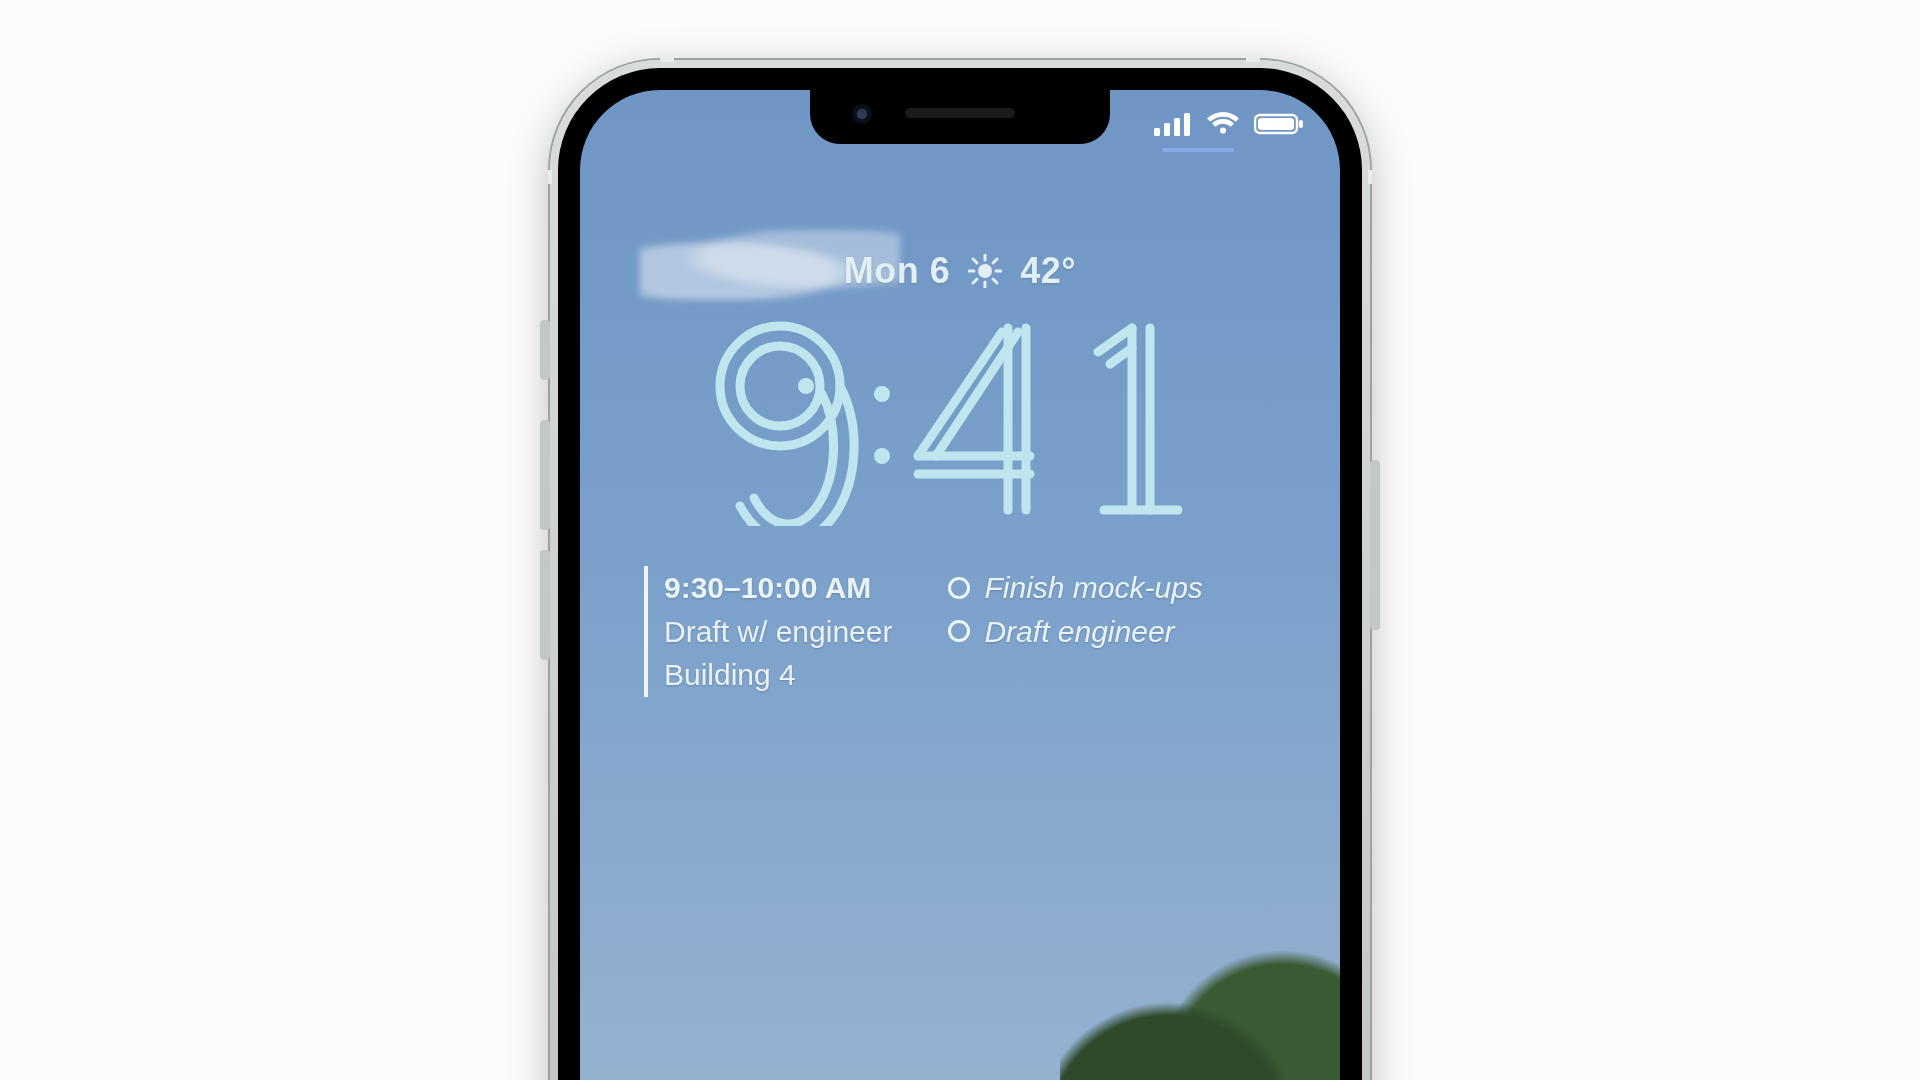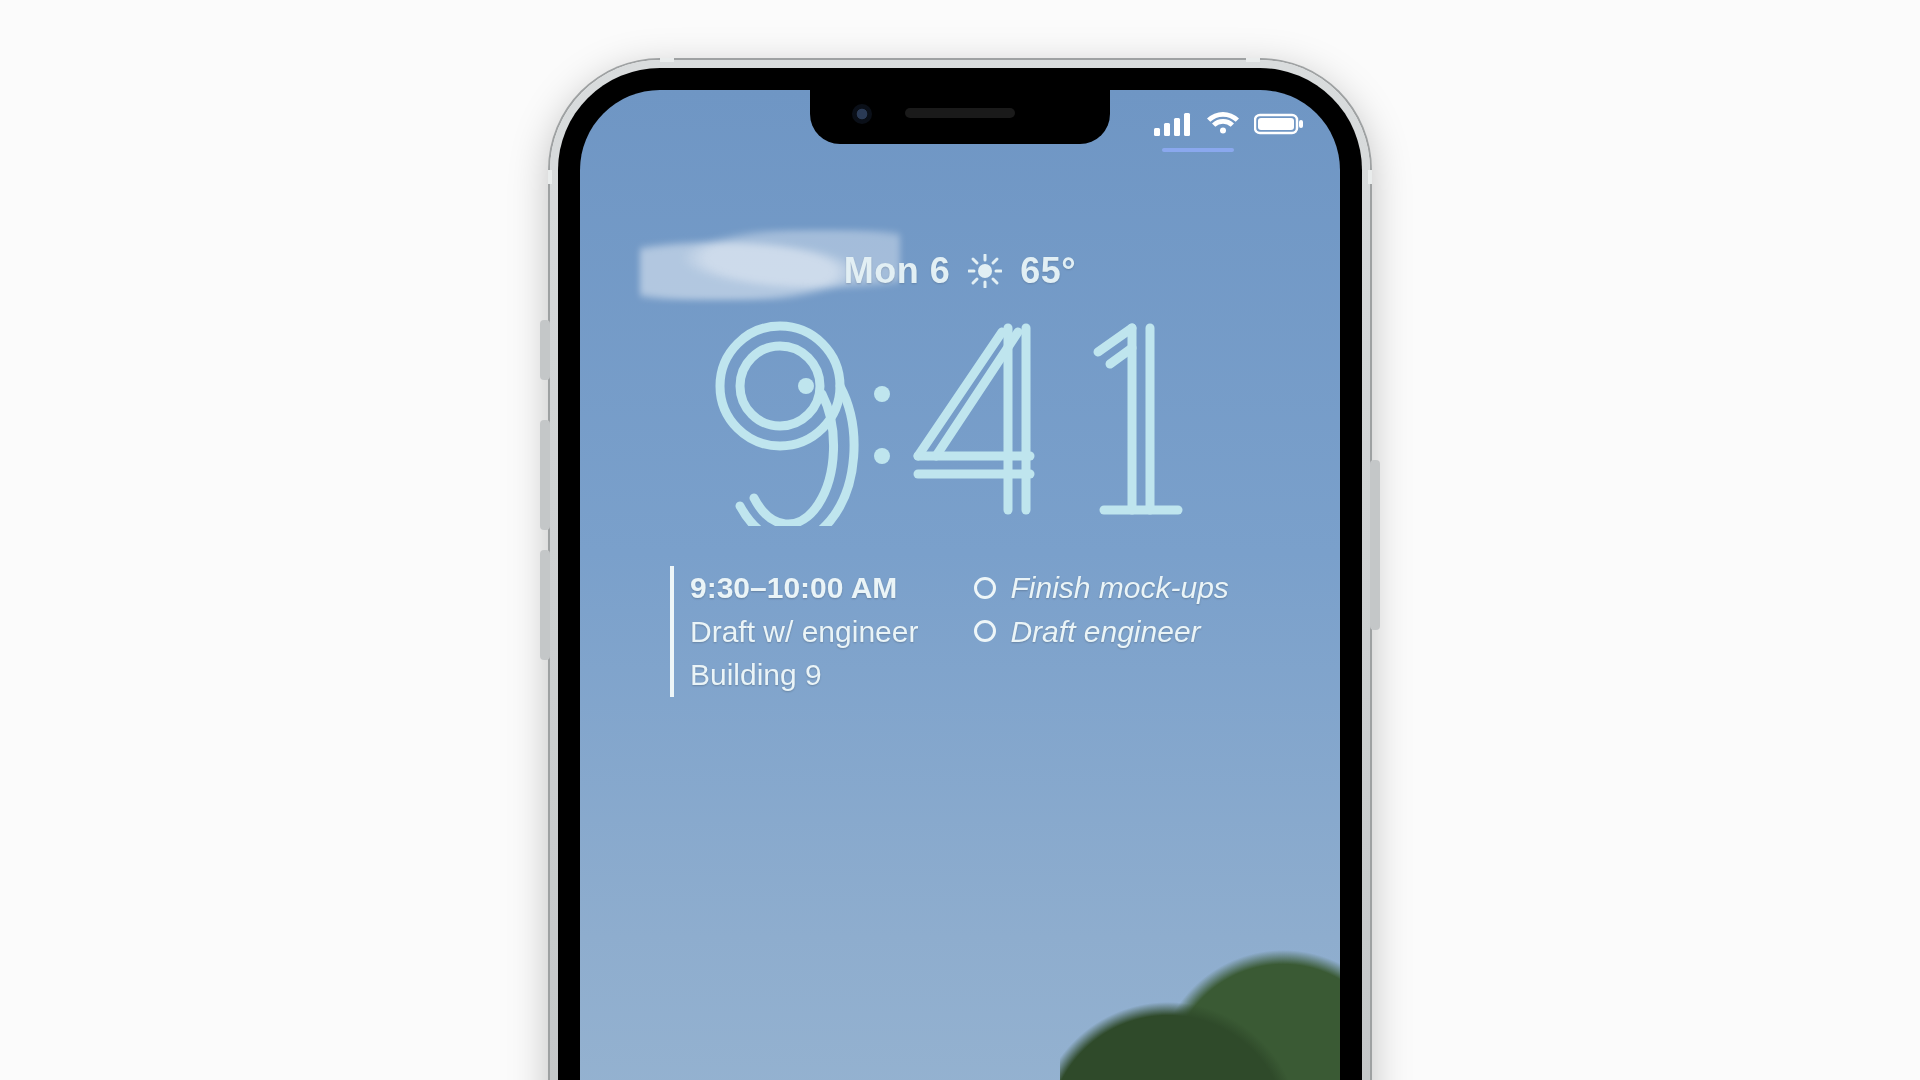--- a/index.html
+++ b/index.html
@@ -101,21 +101,21 @@
   }
   .date-row .sun { width:34px; height:34px; }
 
   .clock {
     margin:14px auto 0; width:100%;
     display:flex; justify-content:center;
   }
   .clock svg { width:520px; height:220px; }
 
   .widgets {
-    margin:40px 90px 0;
+    margin:40px 64px 0;
     display:flex; gap:56px;
     font-size:30px; line-height:1.45; font-weight:500;
     color:#eaf4f7; text-shadow:0 1px 2px rgba(0,0,0,.2);
   }
 
   .cal-widget { border-left:4px solid #eef6f8; padding-left:16px; }
   .cal-time   { font-weight:700; }
 
   .reminders-widget { }
   .rem-item { display:flex; align-items:center; gap:14px;font-style:italic; }
@@ -189,21 +189,21 @@
                   <line x1="17" y1="28" x2="17" y2="33"></line>
                   <line x1="1" y1="17" x2="6" y2="17"></line>
                   <line x1="28" y1="17" x2="33" y2="17"></line>
                   <line x1="5" y1="5" x2="9" y2="9"></line>
                   <line x1="25" y1="25" x2="29" y2="29"></line>
                   <line x1="25" y1="9" x2="29" y2="5"></line>
                   <line x1="5" y1="29" x2="9" y2="25"></line>
                 </g>
               </svg>
             </span>
-            <span>65°</span>
+            <span>42°</span>
           </div>
 
           <div class="clock" aria-label="9:41">
 
             <svg viewBox="0 0 520 220" aria-hidden="true">
               <g fill="none" stroke="#bfe5ee" stroke-width="9" stroke-linecap="round">
 
                 <circle cx="80" cy="80" r="60"></circle>
                 <circle cx="80" cy="80" r="40"></circle>
                 <circle cx="106" cy="80" r="8" fill="#bfe5ee" stroke="none"></circle>
@@ -227,21 +227,21 @@
                 <path d="M404 204 L478 204"></path>
               </g>
             </svg>
           </div>
 
           <div class="widgets">
 
             <div class="cal-widget">
               <div class="cal-time">9:30–10:00 AM</div>
               <div>Draft w/ engineer</div>
-              <div>Building 9</div>
+              <div>Building 4</div>
             </div>
 
             <div class="reminders-widget">
               <div class="rem-item">
                 <span class="rem-radio"></span>
                 <span>Finish mock-ups</span>
               </div>
               <div class="rem-item">
                 <span class="rem-radio"></span>
                 <span>Draft engineer</span>

